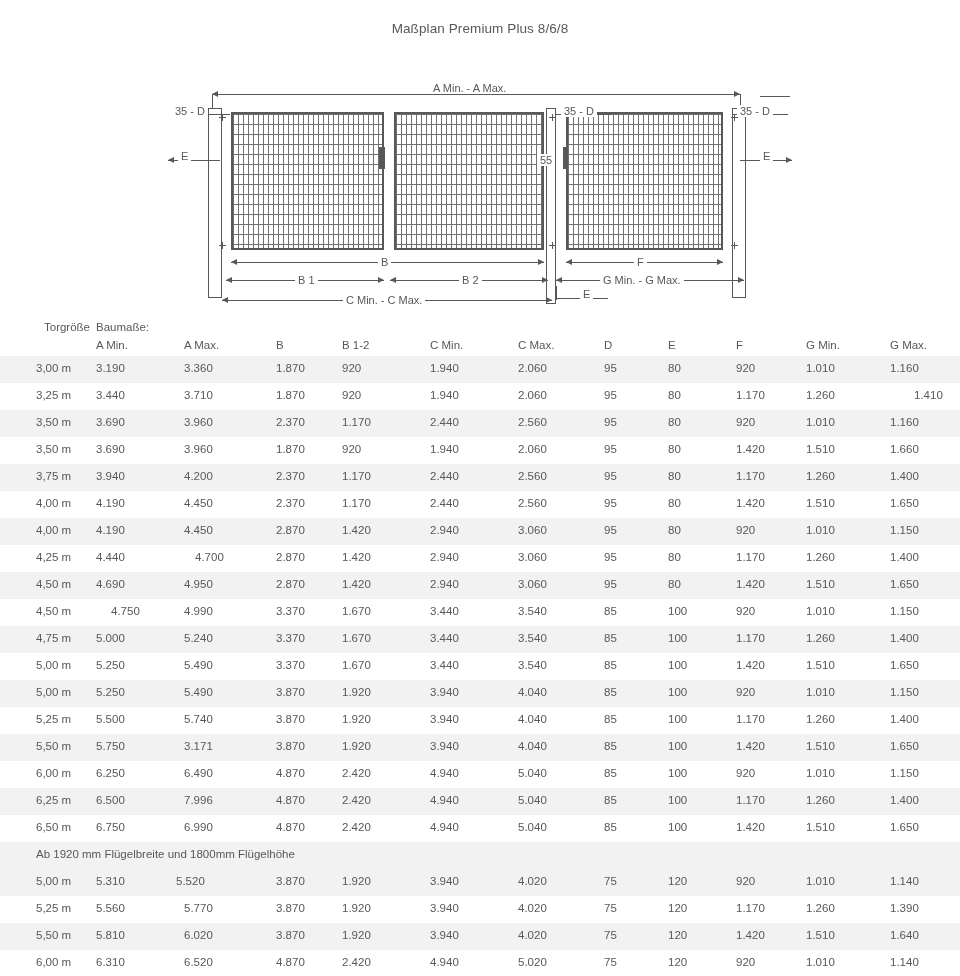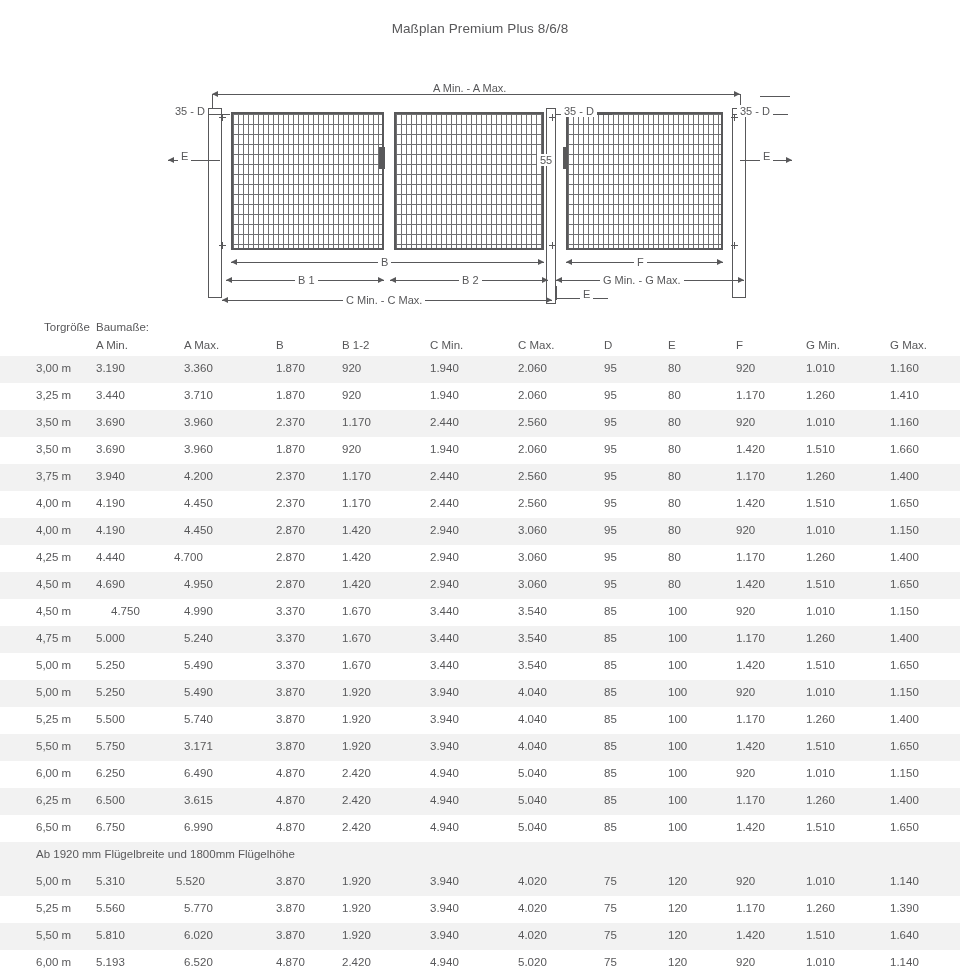--- a/index.html
+++ b/index.html
@@ -194,21 +194,21 @@
           <div class="c" style="left: 96px;">3.440</div>
           <div class="c" style="left: 184px;">3.710</div>
           <div class="c" style="left: 276px;">1.870</div>
           <div class="c" style="left: 342px;">920</div>
           <div class="c" style="left: 430px;">1.940</div>
           <div class="c" style="left: 518px;">2.060</div>
           <div class="c" style="left: 604px;">95</div>
           <div class="c" style="left: 668px;">80</div>
           <div class="c" style="left: 736px;">1.170</div>
           <div class="c" style="left: 806px;">1.260</div>
-          <div class="c" style="left: 890px;">1.410</div>
+          <div class="c" style="left: 914px;">1.410</div>
         </div>
         <div class="row alt">
           <div class="c" style="left: 36px;">3,50 m</div>
           <div class="c" style="left: 96px;">3.690</div>
           <div class="c" style="left: 184px;">3.960</div>
           <div class="c" style="left: 276px;">2.370</div>
           <div class="c" style="left: 342px;">1.170</div>
           <div class="c" style="left: 430px;">2.440</div>
           <div class="c" style="left: 518px;">2.560</div>
           <div class="c" style="left: 604px;">95</div>
@@ -269,21 +269,21 @@
           <div class="c" style="left: 518px;">3.060</div>
           <div class="c" style="left: 604px;">95</div>
           <div class="c" style="left: 668px;">80</div>
           <div class="c" style="left: 736px;">920</div>
           <div class="c" style="left: 806px;">1.010</div>
           <div class="c" style="left: 890px;">1.150</div>
         </div>
         <div class="row">
           <div class="c" style="left: 36px;">4,25 m</div>
           <div class="c" style="left: 96px;">4.440</div>
-          <div class="c" style="left: 174px;">4.700</div>
+          <div class="c" style="left: 195px;">4.700</div>
           <div class="c" style="left: 276px;">2.870</div>
           <div class="c" style="left: 342px;">1.420</div>
           <div class="c" style="left: 430px;">2.940</div>
           <div class="c" style="left: 518px;">3.060</div>
           <div class="c" style="left: 604px;">95</div>
           <div class="c" style="left: 668px;">80</div>
           <div class="c" style="left: 736px;">1.170</div>
           <div class="c" style="left: 806px;">1.260</div>
           <div class="c" style="left: 890px;">1.400</div>
         </div>
@@ -395,21 +395,21 @@
           <div class="c" style="left: 518px;">5.040</div>
           <div class="c" style="left: 604px;">85</div>
           <div class="c" style="left: 668px;">100</div>
           <div class="c" style="left: 736px;">920</div>
           <div class="c" style="left: 806px;">1.010</div>
           <div class="c" style="left: 890px;">1.150</div>
         </div>
         <div class="row alt">
           <div class="c" style="left: 36px;">6,25 m</div>
           <div class="c" style="left: 96px;">6.500</div>
-          <div class="c" style="left: 184px;">3.615</div>
+          <div class="c" style="left: 184px;">7.996</div>
           <div class="c" style="left: 276px;">4.870</div>
           <div class="c" style="left: 342px;">2.420</div>
           <div class="c" style="left: 430px;">4.940</div>
           <div class="c" style="left: 518px;">5.040</div>
           <div class="c" style="left: 604px;">85</div>
           <div class="c" style="left: 668px;">100</div>
           <div class="c" style="left: 736px;">1.170</div>
           <div class="c" style="left: 806px;">1.260</div>
           <div class="c" style="left: 890px;">1.400</div>
         </div>
@@ -467,21 +467,21 @@
           <div class="c" style="left: 430px;">3.940</div>
           <div class="c" style="left: 518px;">4.020</div>
           <div class="c" style="left: 604px;">75</div>
           <div class="c" style="left: 668px;">120</div>
           <div class="c" style="left: 736px;">1.420</div>
           <div class="c" style="left: 806px;">1.510</div>
           <div class="c" style="left: 890px;">1.640</div>
         </div>
         <div class="row">
           <div class="c" style="left: 36px;">6,00 m</div>
-          <div class="c" style="left: 96px;">5.193</div>
+          <div class="c" style="left: 96px;">6.310</div>
           <div class="c" style="left: 184px;">6.520</div>
           <div class="c" style="left: 276px;">4.870</div>
           <div class="c" style="left: 342px;">2.420</div>
           <div class="c" style="left: 430px;">4.940</div>
           <div class="c" style="left: 518px;">5.020</div>
           <div class="c" style="left: 604px;">75</div>
           <div class="c" style="left: 668px;">120</div>
           <div class="c" style="left: 736px;">920</div>
           <div class="c" style="left: 806px;">1.010</div>
           <div class="c" style="left: 890px;">1.140</div>

